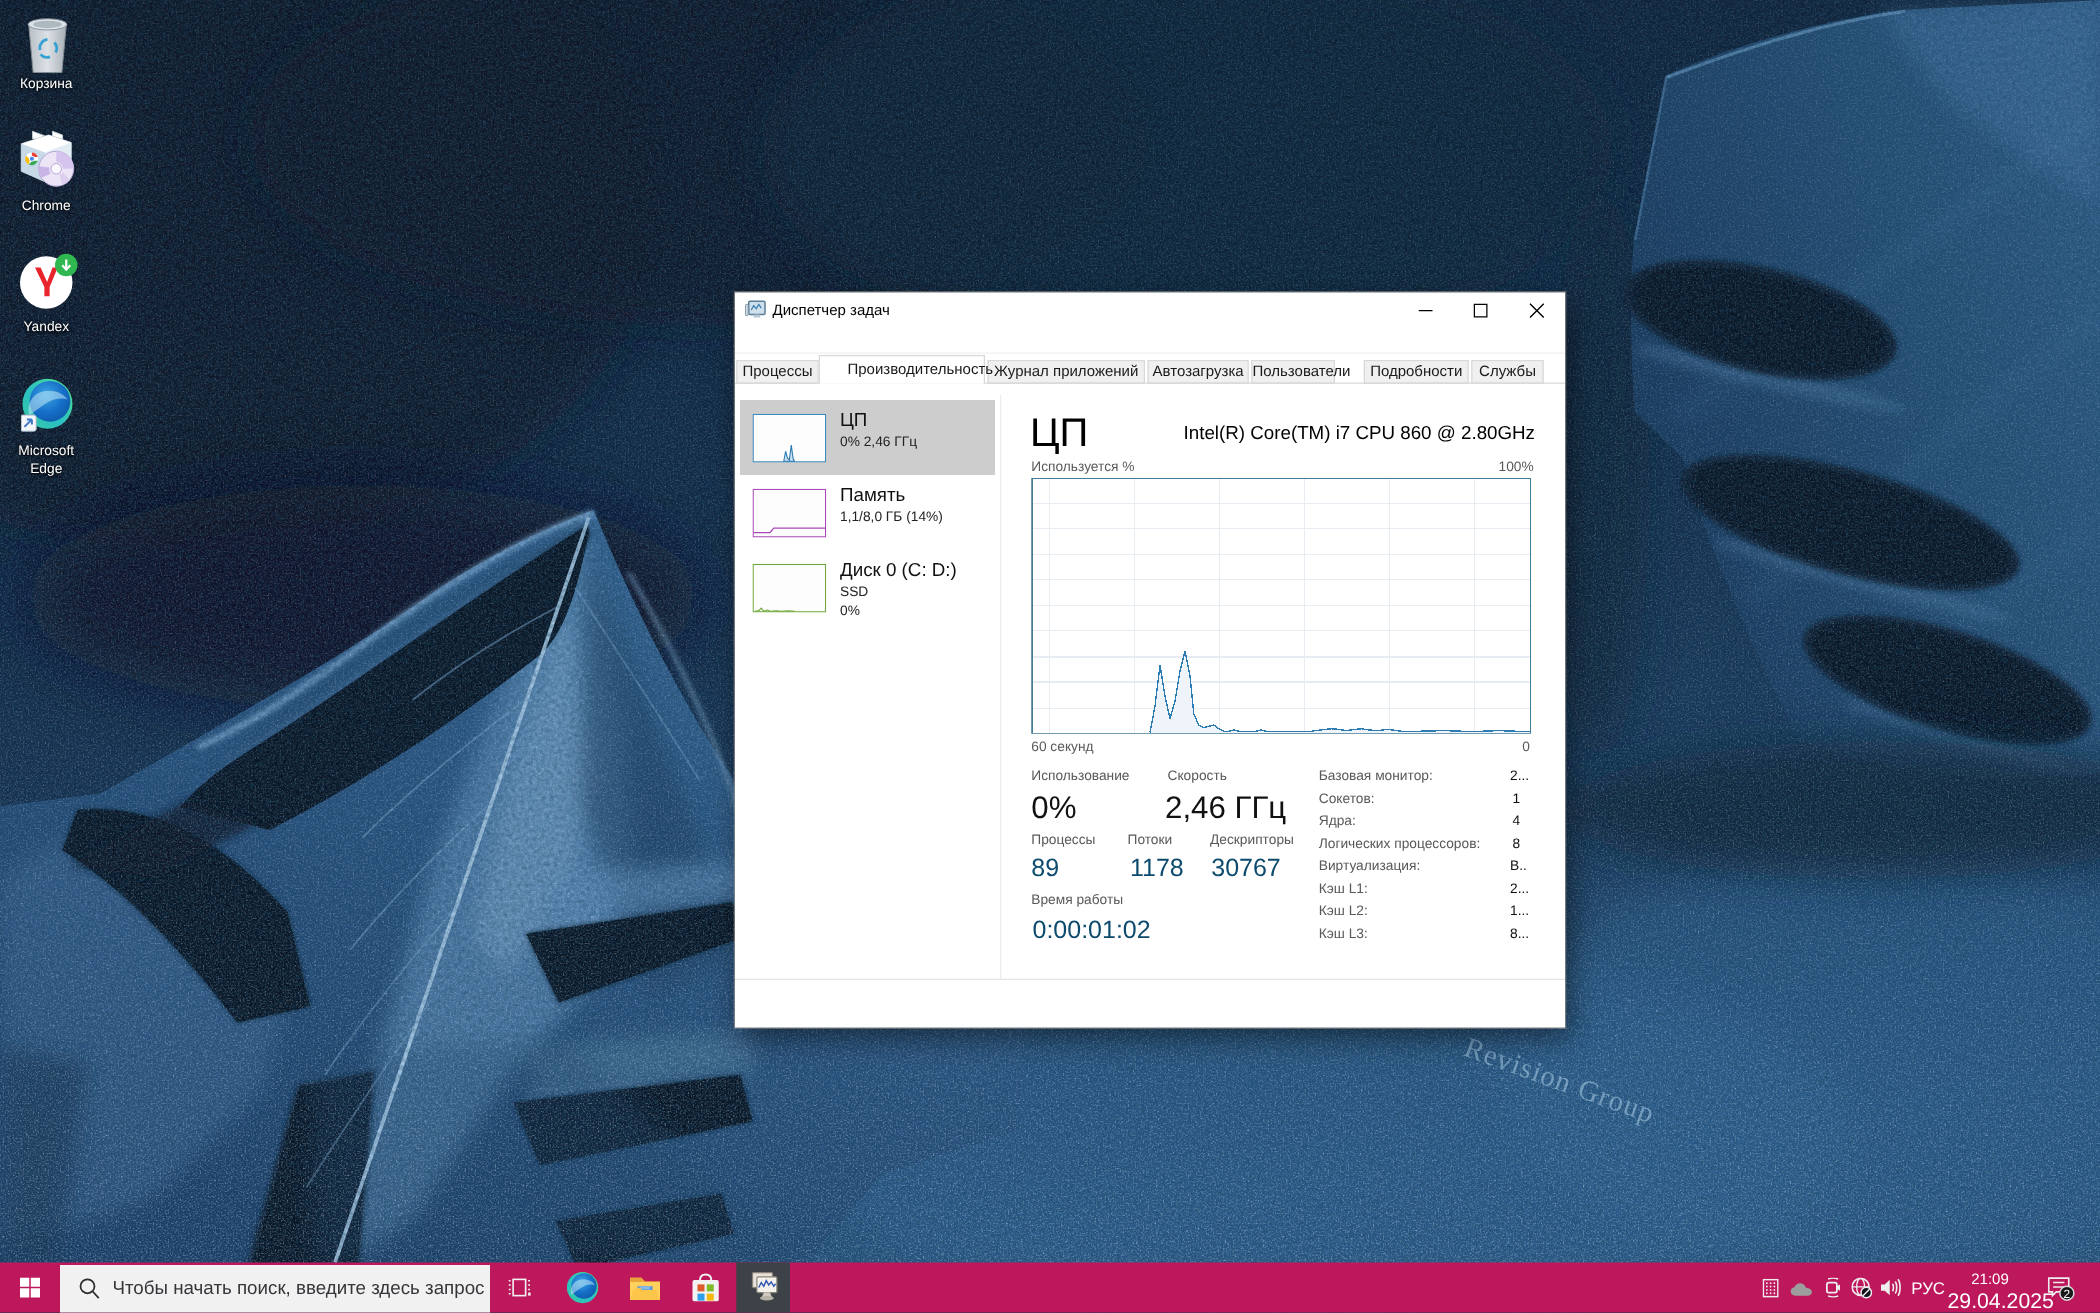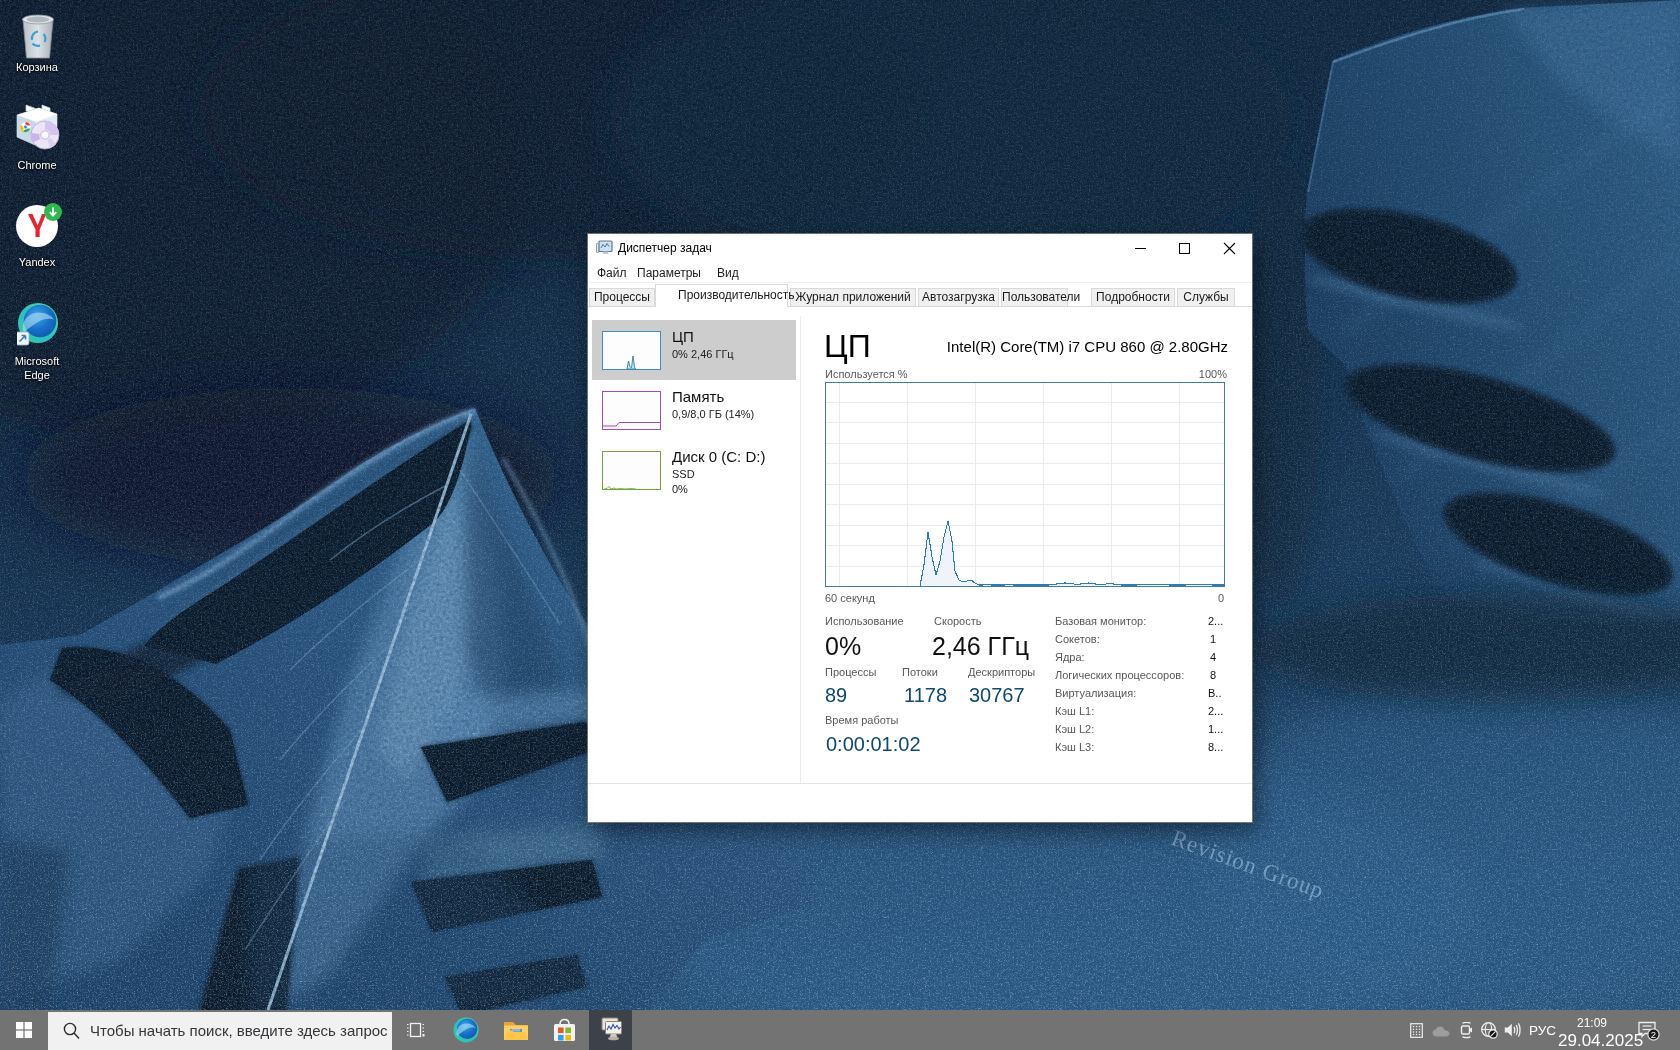--- a/index.html
+++ b/index.html
@@ -19,21 +19,21 @@
 #cputitle{position:absolute;left:236px;top:94px;font-size:32px;color:#000;}
 #cpuname{position:absolute;right:24px;top:104px;font-size:15px;color:#000;}
 .glab{position:absolute;font-size:11px;color:#58595b;}
 .bigv{position:absolute;font-size:25px;color:#111;}
 .midv{position:absolute;font-size:20px;color:#0c4a6e;}
 .dlab{position:absolute;font-size:11px;color:#58595b;}
 .dval{position:absolute;font-size:11px;color:#111;}
 #hsep{position:absolute;left:0px;top:549px;width:664px;height:1px;background:#e5e5e5;}
 #footer{position:absolute;left:0;top:550px;width:664px;height:38px;background:#fff;}
 .flink{position:absolute;font-size:12px;color:#0563b1;}
-#bar{position:absolute;left:0;top:1010px;width:1680px;height:40px;background:#737373;}
+#bar{position:absolute;left:0;top:1010px;width:1680px;height:40px;background:#be185d;}
 .tbico{position:absolute;top:0;height:40px;}
 #tmbtn{position:absolute;left:589px;top:0;width:43px;height:40px;background:#3c4248;}
 #search{position:absolute;left:48px;top:2px;width:344px;height:38px;background:#f1f1f1;}
 #search span{-webkit-font-smoothing:antialiased;position:absolute;left:42px;top:10px;font-size:15px;color:#35363a;}
 #clock{-webkit-font-smoothing:antialiased;position:absolute;left:1558px;top:5px;width:68px;color:#fff;font-size:12px;text-align:center;line-height:17px;}#clock .d{font-size:17px;}
 #rus{-webkit-font-smoothing:antialiased;position:absolute;left:1529px;top:13px;color:#fff;font-size:13.5px;}
 </style></head><body>
 <svg id="wall" width="1680" height="1050" viewBox="0 0 1680 1050">
 <defs>
 <linearGradient id="bgG" x1="0" y1="0" x2="0.25" y2="1">
@@ -201,46 +201,41 @@
   <circle cx="23" cy="19" r="16.3" fill="url(#edg2)"></circle>
   <path d="M6.5,30.5 C4,22.5 8,14 16,11.5 C24,9 33,12 37,17.5 C32.5,16 26,16.8 21,20 C14.5,24 9.5,28 6.5,30.5 Z" fill="#bfe8f5" opacity="0.55"></path>
   <rect x="-1" y="30" width="13" height="13" rx="2" fill="#f4f7fa" stroke="#9ab0c4" stroke-width="0.8"></rect>
   <path d="M2.5,39.5 L8.5,33.5 M8.5,33.5 L4.5,33.5 M8.5,33.5 L8.5,37.5" stroke="#3b77c8" stroke-width="1.6" fill="none"></path>
  </svg>
  <div class="dlabel" style="left:-18px;top:354px">Microsoft<br>Edge</div>
 </div>
 <div id="win">
  <div id="title">Диспетчер задач</div>
  <div style="position:absolute;left:0;top:48px;width:664px;height:1px;background:#f0f0f0"></div>
- <div id="menubar">
-      <span style="left:9px">Файл</span>
-      <span style="left:49px">Параметры</span>
-      <span style="left:129px">Вид</span>
-    </div>
  <div class="tab" style="left:1px;width:66px">Процессы</div>
  <div id="tabsel">Производительность</div>
  <div class="tab" style="left:202px;width:126px">Журнал приложений</div>
  <div class="tab" style="left:330px;width:81px">Автозагрузка</div>
  <div class="tab" style="left:413px;width:67px">Пользователи</div>
  <div class="tab" style="left:503px;width:84px">Подробности</div>
  <div class="tab" style="left:589px;width:58px">Службы</div>
  <div id="tabline"></div>
  <div id="selitem"></div>
  <svg class="abs" style="left:14px;top:97px" width="59" height="39">
       <rect x="0.5" y="0.5" width="58" height="38" fill="#fdfdfd" stroke="#3f8cbf"></rect>
       <path d="M25,38 L26.5,30 L28,35.5 L29.5,37 L31,25 L32.5,36 L33.5,38 Z" fill="#cfe3f2" stroke="#2d7db3" stroke-width="0.9"></path>
     </svg>
  <div class="sbt" style="left:84px;top:94px">ЦП</div>
  <div class="sbs" style="left:84px;top:114px">0%  2,46 ГГц</div>
  <svg class="abs" style="left:14px;top:157px" width="59" height="39">
       <rect x="0.5" y="0.5" width="58" height="38" fill="#fdfdfd" stroke="#a848b8"></rect>
       <path d="M1,35 L14,35 L17,31.5 L58,31.5" fill="none" stroke="#a848b8" stroke-width="1"></path>
     </svg>
  <div class="sbt" style="left:84px;top:154px">Память</div>
- <div class="sbs" style="left:84px;top:174px">0,9/8,0 ГБ (14%)</div>
+ <div class="sbs" style="left:84px;top:174px">1,1/8,0 ГБ (14%)</div>
  <svg class="abs" style="left:14px;top:217px" width="59" height="39">
       <rect x="0.5" y="0.5" width="58" height="38" fill="#fdfdfd" stroke="#6fa83a"></rect>
       <path d="M2,38 L5,37.5 L7,35.5 L9,38 L12,37 L14,38 L19,37.6 L23,38 L29,37.6 L34,38" fill="none" stroke="#6fa83a" stroke-width="0.9"></path>
     </svg>
  <div class="sbt" style="left:84px;top:214px">Диск 0 (C: D:)</div>
  <div class="sbs" style="left:84px;top:234px">SSD</div>
  <div class="sbs" style="left:84px;top:249px">0%</div>
  <div id="vsep"></div>
  <div id="cputitle">ЦП</div>
  <div id="cpuname">Intel(R) Core(TM) i7 CPU 860 @ 2.80GHz</div>

